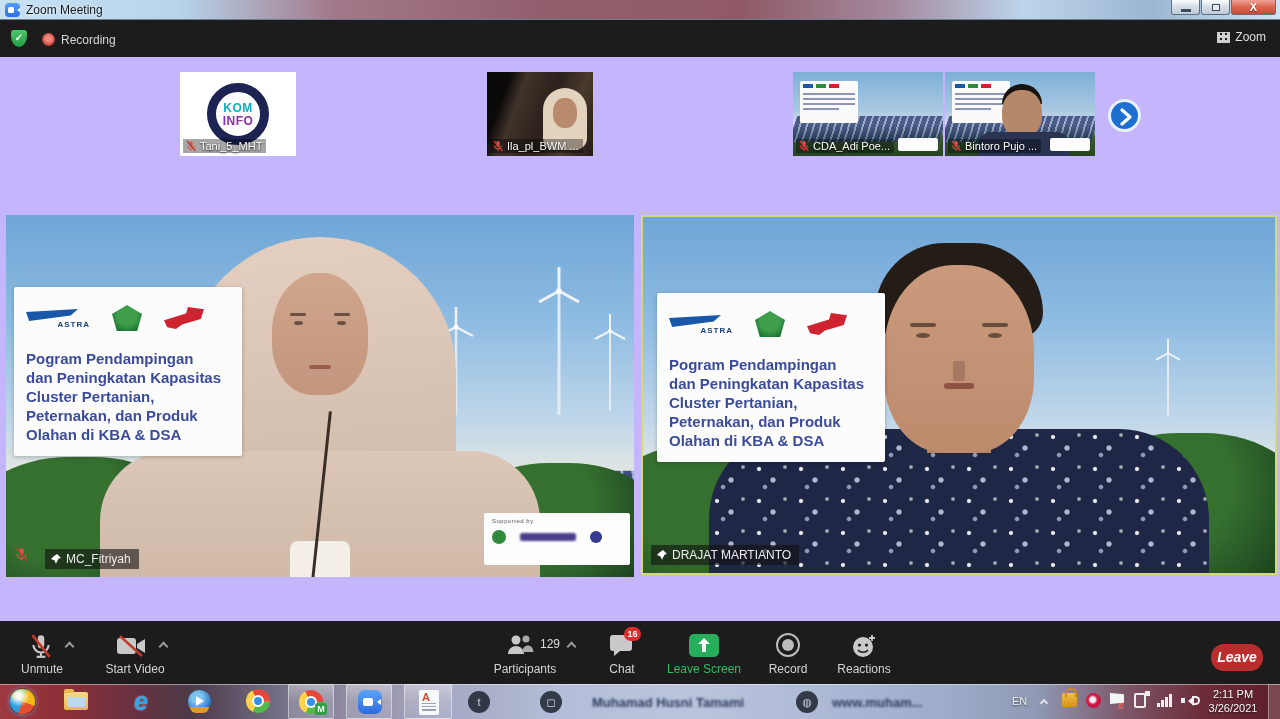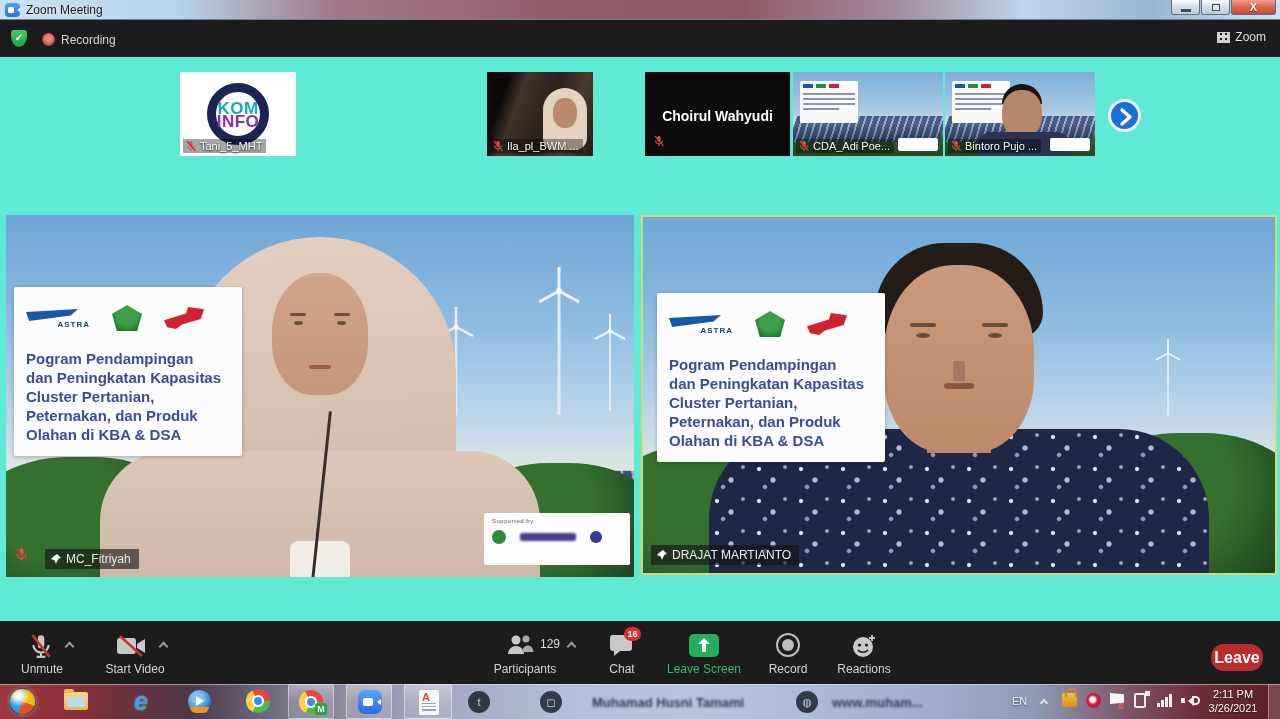--- a/index.html
+++ b/index.html
@@ -1,19 +1,19 @@
 <!DOCTYPE html>
 <html><head>
 <meta charset="utf-8">
 <style>
   * { margin:0; padding:0; box-sizing:border-box; }
   html,body { width:1280px; height:719px; overflow:hidden; background:#000;
               font-family:"Liberation Sans", sans-serif; }
   .abs { position:absolute; }
-  #app { position:relative; width:1280px; height:719px; background:#5eead4; overflow:hidden; }
+  #app { position:relative; width:1280px; height:719px; background:#c4b5fd; overflow:hidden; }
 
   
   #titlebar { left:0; top:0; width:1280px; height:20px;
     background:linear-gradient(90deg,#c9e1f3 0%,#b6d4ea 14%,#a2798a 26%,#925f6d 42%,#8f5a66 58%,#a58ba0 70%,#bcd5eb 80%,#9db6d0 90%,#cfe3f4 100%);
     border-bottom:1px solid #6c7f93; }
   .zoom-app-icon { left:5px; top:3px; width:15px; height:14px; border-radius:4px;
     background:linear-gradient(#55a0f5,#2a6fe2); }
   .zoom-app-icon::before { content:""; position:absolute; left:3px; top:4px; width:6px; height:6px;
     background:#fff; border-radius:1.5px; }
   .zoom-app-icon::after { content:""; position:absolute; left:9.5px; top:5px;
@@ -45,21 +45,21 @@
   
   .thumb { top:72px; height:84px; background:#000; overflow:hidden; }
   .thumb-label { position:absolute; left:3px; bottom:3px; display:flex; align-items:center; gap:3px;
     color:#fff; font-size:11px; text-shadow:0 1px 2px #000; background:rgba(0,0,0,.35); padding:1px 4px 1px 2px; }
   .mic-svg { width:12px; height:12px; flex:0 0 auto; }
   
   #thumb-0 { left:180px; width:116px; background:#fff; }
   .kominfo-ring { position:absolute; left:50%; top:50%; transform:translate(-50%,-50%);
     width:62px; height:62px; border-radius:50%; border:9px solid #1d2352; background:#fff; }
   .kominfo-text { position:absolute; left:0; top:10px; width:100%; text-align:center;
-    font-weight:bold; font-size:17px; line-height:13px; letter-spacing:.5px; }
+    font-weight:bold; font-size:12px; line-height:13px; letter-spacing:.5px; }
   .kom { color:#12aebc; } .info { color:#8d2fa8; }
   
   #thumb-1 { left:335px; width:150px; background:#a3dcea; }
   .b-strip { position:absolute; left:0; top:0; width:100%; height:7px; background:#f4f6f8; }
   .b-blob1 { position:absolute; right:-14px; top:18px; width:46px; height:46px; border-radius:50%; background:#4cc2de; opacity:.8; }
   .b-blob2 { position:absolute; left:-10px; bottom:-4px; width:40px; height:40px; border-radius:50%; background:#4cc2de; opacity:.7; }
   .b-emblem { position:absolute; left:16px; top:16px; width:24px; height:20px; border-radius:3px;
     background:repeating-linear-gradient(0deg,#d23434 0 3px,#f2f2f2 3px 5px); }
   .b-dot1 { position:absolute; right:24px; top:30px; width:7px; height:7px; border-radius:50%; background:#f09322; }
   .b-dot2 { position:absolute; left:34px; bottom:24px; width:6px; height:6px; border-radius:50%; background:#f09322; }
@@ -152,21 +152,21 @@
 
   
   #toolbar { left:0; top:621px; width:1280px; height:63px; background:#1c1c1c; }
   .tb-label { position:absolute; top:41px; font-size:12px; color:#d4d4d4; text-align:center; }
   .tb-green { color:#2fbf68; }
   .caret { position:absolute; width:7px; height:7px; border-left:2px solid #9a9a9a; border-top:2px solid #9a9a9a;
     transform:rotate(45deg); }
   .badge { position:absolute; min-width:17px; height:14px; border-radius:7px; background:#e02b2b;
     color:#fff; font-size:9px; font-weight:bold; text-align:center; line-height:14px; padding:0 3px; }
   #leave-btn { left:1211px; top:23px; width:52px; height:27px; background:#b92d2d; border-radius:13px;
-    color:#fff; font-size:16px; font-weight:bold; text-align:center; line-height:27px; }
+    color:#fff; font-size:14px; font-weight:bold; text-align:center; line-height:27px;font-style:italic; }
   .count-text { position:absolute; top:16px; font-size:12px; color:#dcdcdc; }
 
   
   #taskbar { left:0; top:684px; width:1280px; height:35px;
     background:linear-gradient(90deg,#9e3840 0%,#8c2f36 5%,#6b3140 10%,#4c3a48 15%,#6f6a80 21%,#908ba2 27%,
       #a4a6c0 34%,#b4bed8 44%,#bac4dc 54%,#aeb9d6 64%,#9fabc8 74%,#8f99b4 81%,#7c5668 88%,#6c2c38 94%,#5c1f28 100%); }
   #taskbar::before { content:""; position:absolute; left:0; top:0; width:100%; height:1px; background:rgba(255,255,255,.45); }
   .start-orb { left:9px; top:4px; width:27px; height:27px; border-radius:50%;
     background:radial-gradient(circle at 35% 28%, rgba(255,255,255,.95) 0 12%, rgba(255,255,255,0) 45%),
       conic-gradient(from 200deg,#2e9fe0 0 25%,#7cbf3f 0 50%,#f2b816 0 75%,#e4502e 0 100%);
@@ -289,31 +289,20 @@
       <svg class="mic-svg" viewBox="0 0 12 12">
           <rect x="4.4" y="1" width="3.2" height="6" rx="1.6" fill="#e0564a"></rect>
           <path d="M2.5 5.5a3.5 3.5 0 0 0 7 0" stroke="#e0564a" fill="none"></path>
           <line x1="6" y1="9.2" x2="6" y2="11" stroke="#e0564a"></line>
           <line x1="2" y1="1" x2="10.5" y2="11" stroke="#c23b30" stroke-width="1.4"></line>
         </svg>
       <span>Ila_pl_BWM ...</span>
     </div>
   </div>
 
-  <div id="thumb-3" class="thumb abs">
-    <div class="center-name">Choirul Wahyudi</div>
-    <div class="lone-mic">
-      <svg class="mic-svg" viewBox="0 0 12 12">
-          <rect x="4.4" y="1" width="3.2" height="6" rx="1.6" fill="#e0564a"></rect>
-          <path d="M2.5 5.5a3.5 3.5 0 0 0 7 0" stroke="#e0564a" fill="none"></path>
-          <line x1="6" y1="9.2" x2="6" y2="11" stroke="#e0564a"></line>
-          <line x1="2" y1="1" x2="10.5" y2="11" stroke="#c23b30" stroke-width="1.4"></line>
-        </svg>
-    </div>
-  </div>
 
   <div id="thumb-4" class="thumb vbg abs">
     <div class="solar-mini"></div>
     <div class="mini-card">
       <div class="mini-logos">
           <i style="background:#1958a8"></i>
           <i style="background:#2f8a3c"></i>
           <i style="background:#cf2430"></i>
         </div>
       <div class="mini-line"></div>

